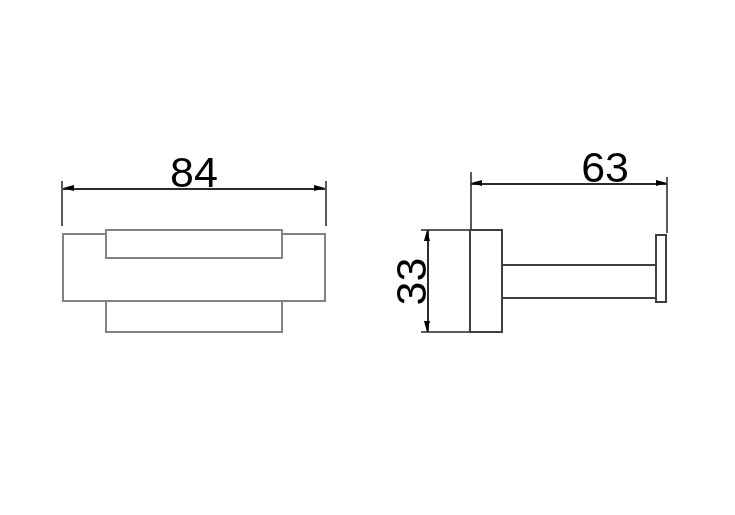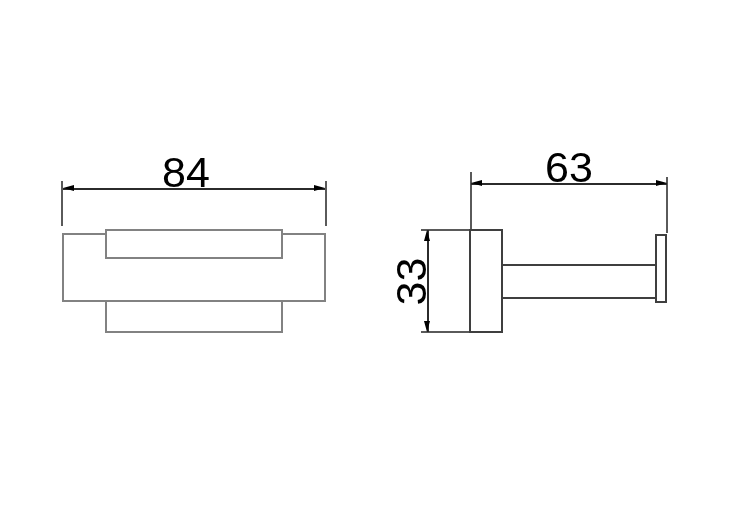--- a/index.html
+++ b/index.html
@@ -58,37 +58,37 @@
 
 <div id="canvas">
 
   <div>
 
     <div class="extline-v" style="left:61px;  top:181px; height:45px;"></div>
     <div class="extline-v" style="left:325px; top:181px; height:45px;"></div>
     <div class="dimline-h" style="left:63px;  top:188px; width:262px;"></div>
     <div class="arrow arrow-left" style="left:63px;  top:185px;"></div>
     <div class="arrow arrow-right" style="left:314px; top:185px;"></div>
-    <div class="dim-text" style="left:126px; top:151px;">84</div>
+    <div class="dim-text" style="left:134px; top:151px;">84</div>
 
     <div class="rect-front" style="left:62px; top:233px; width:264px; height:69px;"></div>
 
     <div class="rect-front" style="left:105px; top:302px; width:178px; height:31px; border-top:none;"></div>
 
     <div class="rect-front filled" style="left:105px; top:229px; width:178px; height:30px;"></div>
   </div>
 
   <div>
 
     <div class="extline-v" style="left:470px; top:172px; height:57px;"></div>
     <div class="extline-v" style="left:666px; top:177px; height:56px;"></div>
     <div class="dimline-h" style="left:471px; top:183px; width:196px;"></div>
     <div class="arrow arrow-left" style="left:471px; top:180px;"></div>
     <div class="arrow arrow-right" style="left:656px; top:180px;"></div>
-    <div class="dim-text" style="left:509px; top:146px;">63</div>
+    <div class="dim-text" style="left:509px; top:146px;text-align:right;">63</div>
 
     <div class="extline-h" style="left:421px; top:229px; width:49px;"></div>
     <div class="extline-h" style="left:421px; top:331px; width:82px;"></div>
     <div class="dimline-v" style="left:427px; top:230px; height:102px;"></div>
     <div class="arrow arrow-up" style="left:424px; top:230px;"></div>
     <div class="arrow arrow-down" style="left:424px; top:321px;"></div>
     <div class="dim-text rotated" style="left:351px; top:260px;">33</div>
 
     <div class="rect-side filled" style="left:469px; top:229px; width:34px; height:104px;"></div>
 

